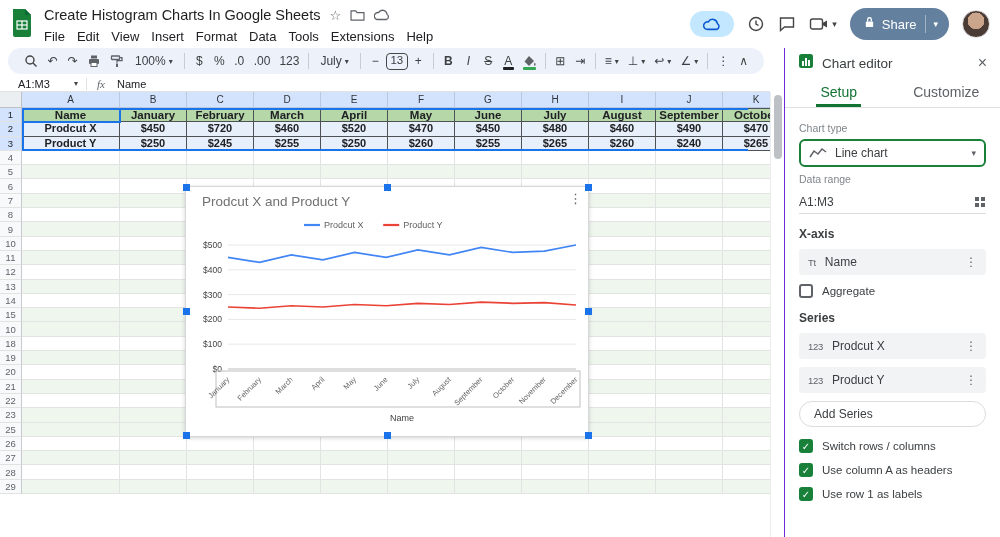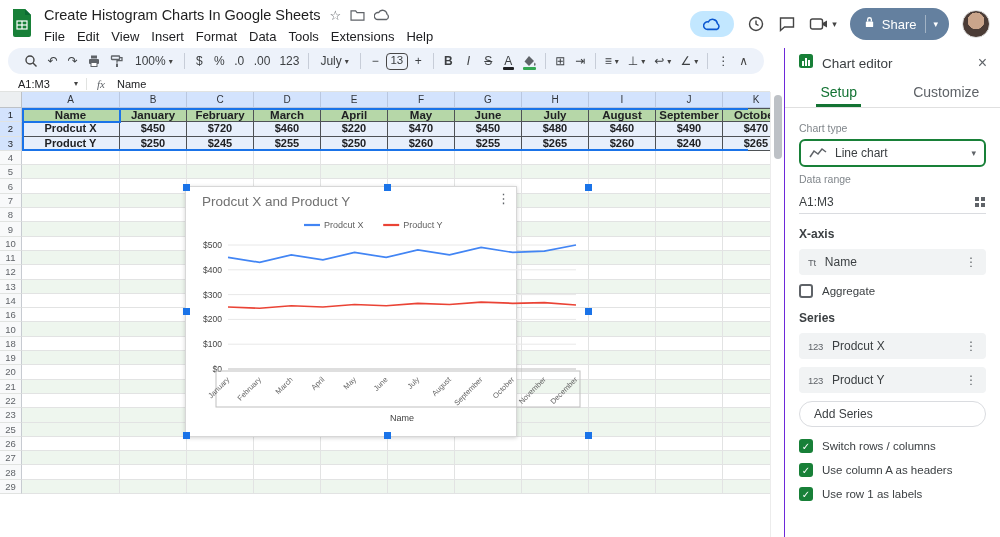--- a/index.html
+++ b/index.html
@@ -66,21 +66,21 @@
         display:flex;align-items:center;justify-content:center;overflow:hidden;white-space:nowrap;background:#fff}
   .cell.band{background:#eef6ee}
   .cell.data{border-right:1px solid #4e5256;border-bottom:1px solid #4e5256;font-weight:600}
   .cell.hdr{background:#b6d7a8;border-top:1px solid #4e5256;font-weight:700;font-size:11.5px}
   .cell.selcell{background:#e7effb}
   .cell.bold{font-weight:700}
   .sel-range{position:absolute;left:22px;top:16px;width:726px;height:43px;border:2px solid #1a73e8;border-right:none;pointer-events:none;z-index:3}
   .sel-active{position:absolute;left:22px;top:16px;width:99px;height:15px;border:2px solid #1a73e8;pointer-events:none;z-index:4}
 
   
-  .chart-card{position:absolute;left:185px;top:94px;width:332px;height:251px;background:#fff;
+  .chart-card{position:absolute;left:185px;top:94px;width:404px;height:251px;background:#fff;
               border:1px solid #d7d7d7;box-shadow:0 1px 4px rgba(0,0,0,.18);z-index:6}
   .chart-title{position:absolute;left:16px;top:7px;font-size:13.5px;color:#717171}
   .chart-menu{position:absolute;right:6px;top:4px;font-size:13px;color:#5f6368}
   .chart-svg{position:absolute;left:0;top:22px}
   .h{position:absolute;width:7px;height:7px;background:#1a73e8;z-index:7}
 
   
   .vscroll{position:absolute;left:770px;top:92px;width:14px;height:445px;background:#fff;border-left:1px solid #ececec}
   .vthumb{position:absolute;left:3px;top:3px;width:8px;height:64px;background:#bdc1c6;border-radius:4px}
 
@@ -351,21 +351,21 @@
         <div class="cell data hdr" style="width: 67px;">August</div>
         <div class="cell data hdr" style="width: 67px;">September</div>
         <div class="cell data hdr" style="width: 67px;">October</div>
       </div>
       <div class="grow">
         <div class="rowh selhdr">2</div>
         <div class="cell data selcell bold" style="width: 98px;">Prodcut X</div>
         <div class="cell data selcell" style="width: 67px;">$450</div>
         <div class="cell data selcell" style="width: 67px;">$720</div>
         <div class="cell data selcell" style="width: 67px;">$460</div>
-        <div class="cell data selcell" style="width: 67px;">$220</div>
+        <div class="cell data selcell" style="width: 67px;">$520</div>
         <div class="cell data selcell" style="width: 67px;">$470</div>
         <div class="cell data selcell" style="width: 67px;">$450</div>
         <div class="cell data selcell" style="width: 67px;">$480</div>
         <div class="cell data selcell" style="width: 67px;">$460</div>
         <div class="cell data selcell" style="width: 67px;">$490</div>
         <div class="cell data selcell" style="width: 67px;">$470</div>
       </div>
       <div class="grow">
         <div class="rowh selhdr">3</div>
         <div class="cell data selcell bold" style="width: 98px;">Product Y</div>
@@ -528,32 +528,32 @@
         <div class="cell" style="width: 67px;"></div>
         <div class="cell" style="width: 67px;"></div>
         <div class="cell" style="width: 67px;"></div>
         <div class="cell" style="width: 67px;"></div>
         <div class="cell" style="width: 67px;"></div>
         <div class="cell" style="width: 67px;"></div>
         <div class="cell" style="width: 67px;"></div>
         <div class="cell" style="width: 67px;"></div>
       </div>
       <div class="grow">
-        <div class="rowh">16</div>
-        <div class="cell" style="width: 98px;"></div>
-        <div class="cell" style="width: 67px;"></div>
-        <div class="cell" style="width: 67px;"></div>
-        <div class="cell" style="width: 67px;"></div>
-        <div class="cell" style="width: 67px;"></div>
-        <div class="cell" style="width: 67px;"></div>
-        <div class="cell" style="width: 67px;"></div>
-        <div class="cell" style="width: 67px;"></div>
-        <div class="cell" style="width: 67px;"></div>
-        <div class="cell" style="width: 67px;"></div>
-        <div class="cell" style="width: 67px;"></div>
+        <div class="rowh">15</div>
+        <div class="cell band" style="width: 98px;"></div>
+        <div class="cell band" style="width: 67px;"></div>
+        <div class="cell band" style="width: 67px;"></div>
+        <div class="cell band" style="width: 67px;"></div>
+        <div class="cell band" style="width: 67px;"></div>
+        <div class="cell band" style="width: 67px;"></div>
+        <div class="cell band" style="width: 67px;"></div>
+        <div class="cell band" style="width: 67px;"></div>
+        <div class="cell band" style="width: 67px;"></div>
+        <div class="cell band" style="width: 67px;"></div>
+        <div class="cell band" style="width: 67px;"></div>
       </div>
       <div class="grow">
         <div class="rowh">10</div>
         <div class="cell band" style="width: 98px;"></div>
         <div class="cell band" style="width: 67px;"></div>
         <div class="cell band" style="width: 67px;"></div>
         <div class="cell band" style="width: 67px;"></div>
         <div class="cell band" style="width: 67px;"></div>
         <div class="cell band" style="width: 67px;"></div>
         <div class="cell band" style="width: 67px;"></div>

